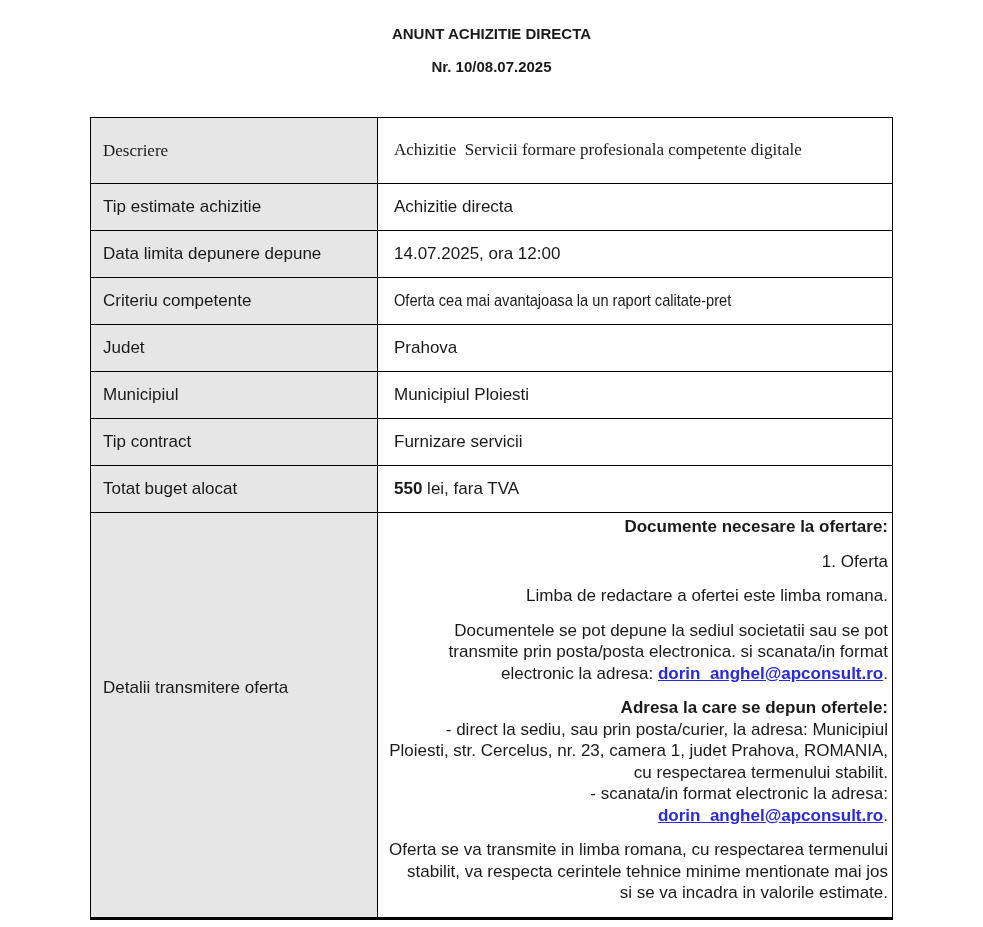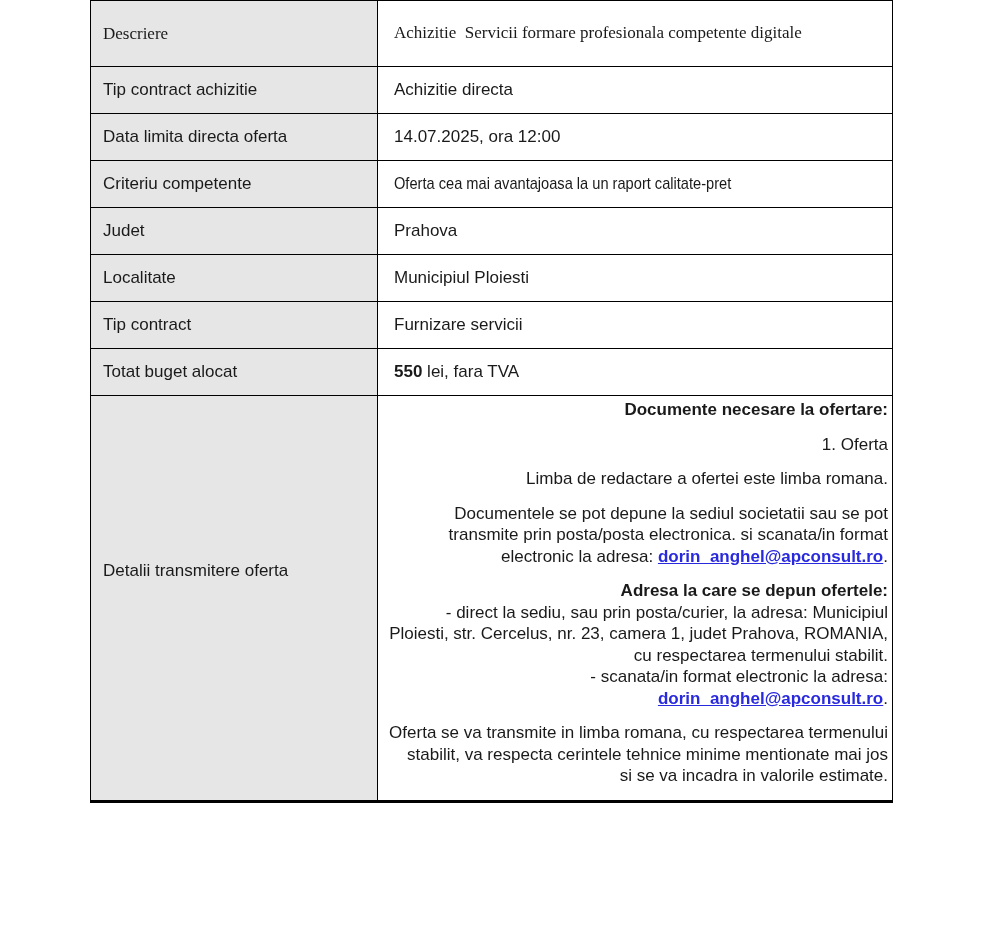--- a/index.html
+++ b/index.html
@@ -88,49 +88,53 @@
     display: inline-block;
     transform: scaleX(0.86);
     transform-origin: 0 50%;
     white-space: nowrap;
   }
 </style>
 </head>
 <body>
 
 <div class="doc-page">
+  <div class="doc-header">
+    <p class="doc-title">ANUNT ACHIZITIE DIRECTA</p>
+    <p class="doc-number">Nr. 10/08.07.2025</p>
+  </div>
 
   <table class="doc-table">
     <colgroup>
       <col class="c-label">
       <col class="c-value">
     </colgroup>
     <tbody>
         <tr>
           <td class="label">Descriere</td>
           <td class="value"><span><span>Achizitie  Servicii formare profesionala competente digitale</span></span></td>
         </tr>
         <tr>
-          <td class="label">Tip contract achizitie</td>
+          <td class="label">Tip estimate achizitie</td>
           <td class="value"><span><span>Achizitie directa</span></span></td>
         </tr>
         <tr>
-          <td class="label">Data limita directa oferta</td>
+          <td class="label">Data limita depunere depune</td>
           <td class="value"><span><span>14.07.2025, ora 12:00</span></span></td>
         </tr>
         <tr>
           <td class="label">Criteriu competente</td>
           <td class="value"><span class="condensed"><span>Oferta cea mai avantajoasa la un raport calitate-pret</span></span></td>
         </tr>
         <tr>
           <td class="label">Judet</td>
           <td class="value"><span><span>Prahova</span></span></td>
         </tr>
         <tr>
-          <td class="label">Localitate</td>
+          <td class="label">Municipiul</td>
           <td class="value"><span><span>Municipiul Ploiesti</span></span></td>
         </tr>
         <tr>
           <td class="label">Tip contract</td>
           <td class="value"><span><span>Furnizare servicii</span></span></td>
         </tr>
         <tr>
           <td class="label">Totat buget alocat</td>
           <td class="value"><span><span class="b">550</span><span> lei, fara TVA</span></span></td>
         </tr>

